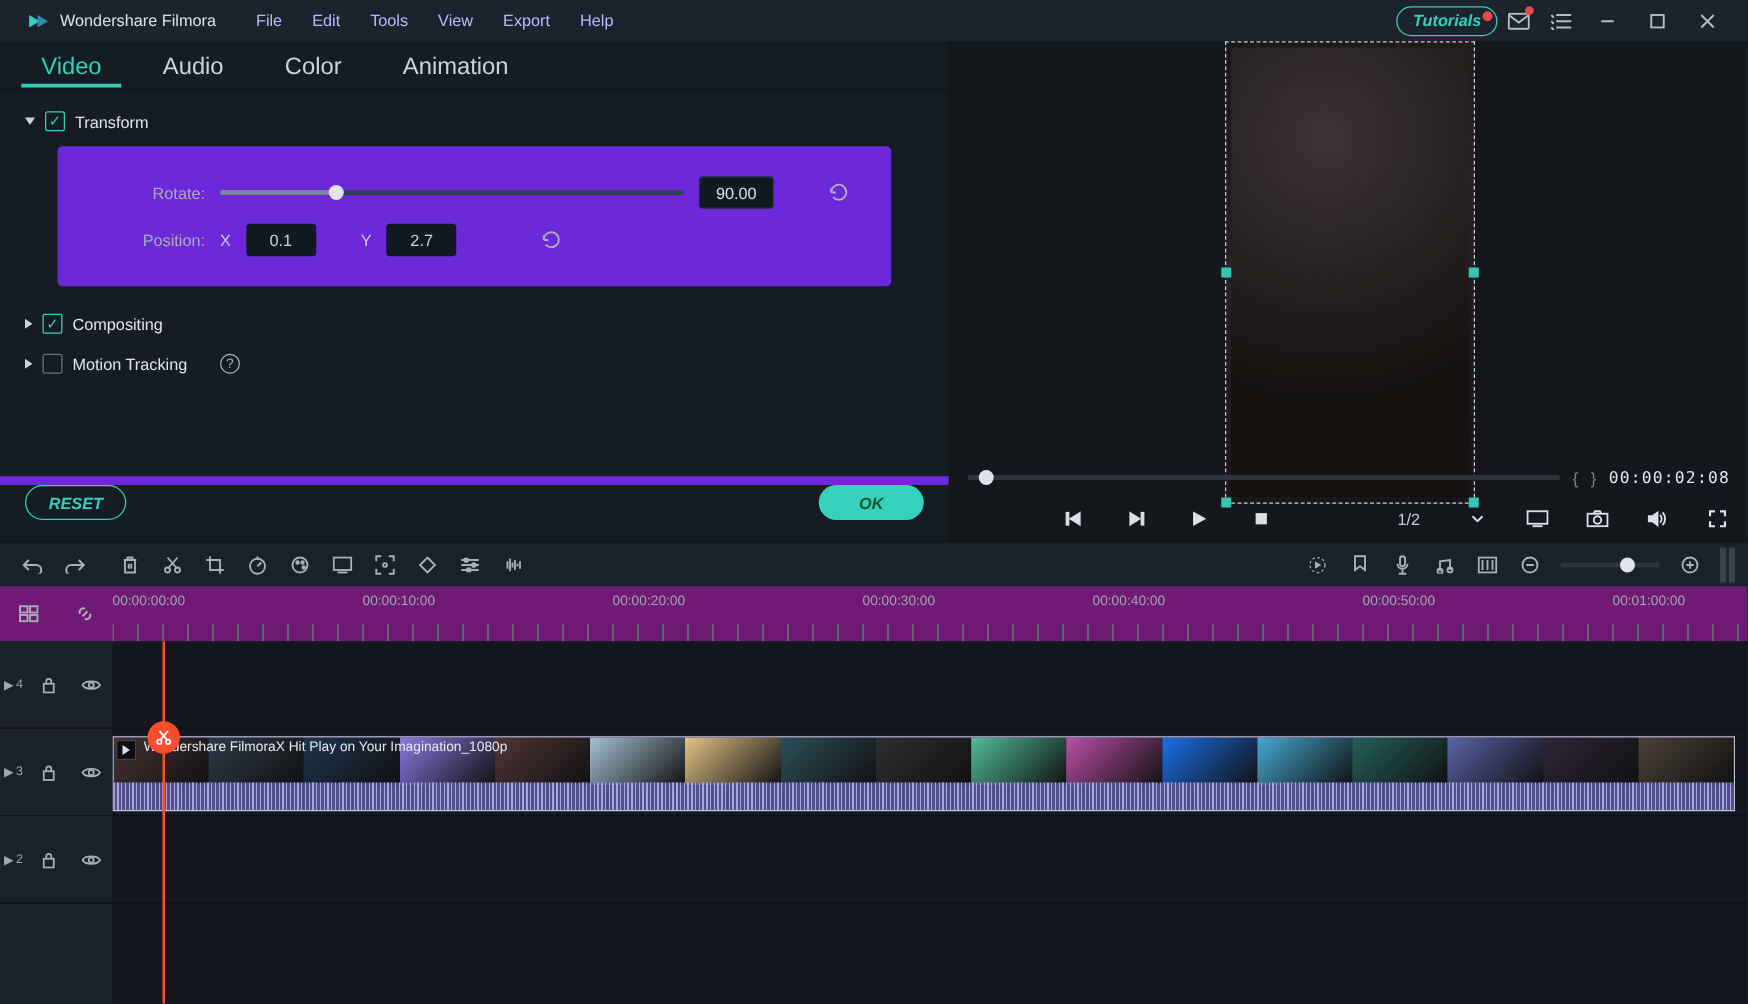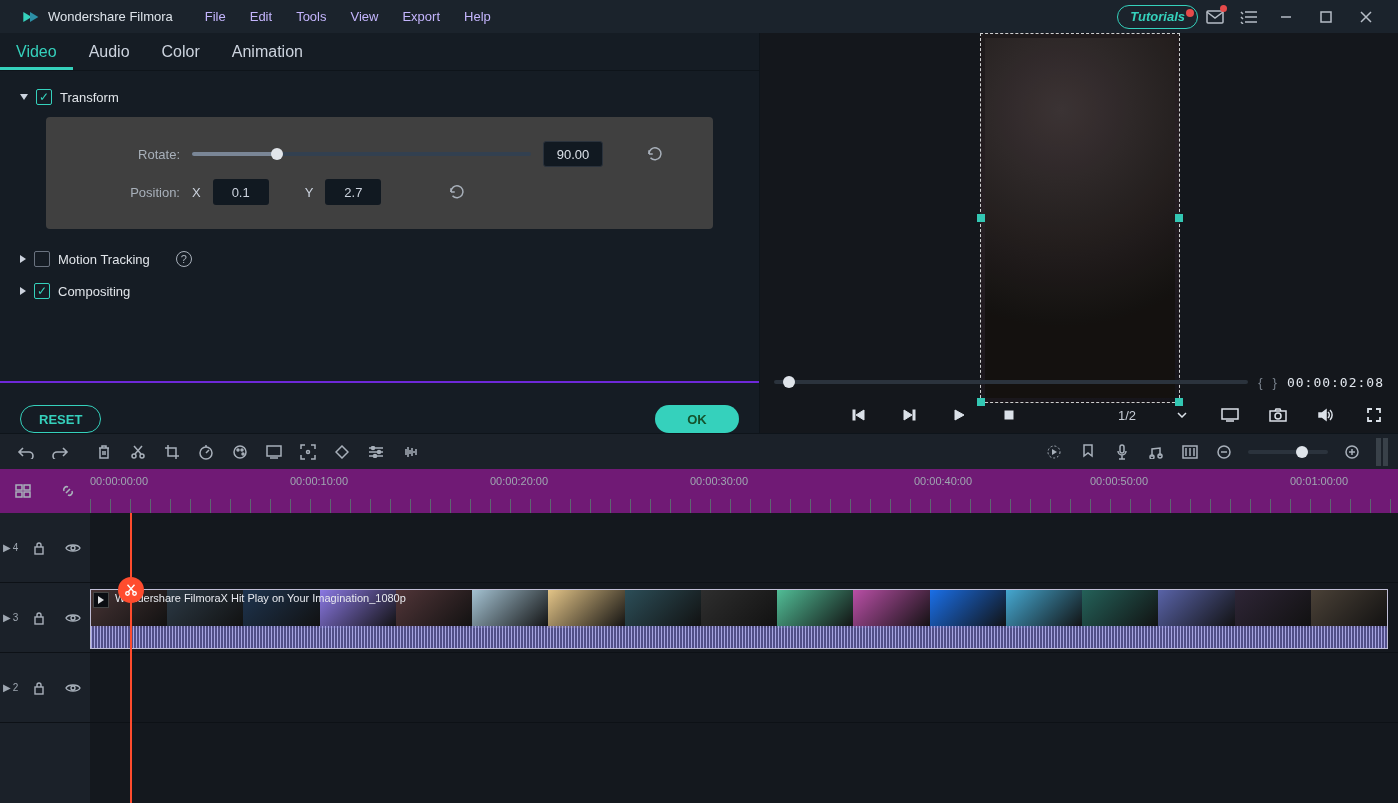--- a/index.html
+++ b/index.html
@@ -14,44 +14,44 @@
   .tutorials-btn { border: 1px solid #35d1bc; color: #35d1bc; border-radius: 14px; height: 24px; padding: 0 12px; display: flex; align-items: center; font-style: italic; font-weight: bold; position: relative; cursor: pointer; }
   .dot-red { width: 8px; height: 8px; background: #e64a4a; border-radius: 50%; position: absolute; top: 3px; right: 3px; }
   .title-icon { width: 34px; height: 33px; display: flex; align-items: center; justify-content: center; position: relative; cursor: pointer; fill:#b6bdc6; stroke:#b6bdc6;}
   .win-btn { width: 40px; height: 33px; display:flex; align-items:center; justify-content:center; color:#b6bdc6; cursor:pointer;}
   .tiny-dot{ width:7px;height:7px;background:#e64a4a;border-radius:50%;position:absolute;top:5px;right:5px;}
   
   .middle { display: flex; height: 400px; }
   
   .props { flex: 1; background: #151c24; border-right:1px solid #0e141a; display:flex; flex-direction:column;}
   .prop-tabs { display: flex; height: 38px; border-bottom:1px solid #0e141a;}
-  .prop-tab { padding: 10px 16px; font-size: 16px; cursor:pointer;}
+  .prop-tab { padding: 10px 16px; font-size: 19px; cursor:pointer;margin-left:17px;}
   .prop-tab.active { color:#35d1bc; border-bottom:3px solid #35d1bc;}
   .scroll-area{flex:1; overflow:auto; padding:10px 20px;}
   .section-hdr{display:flex; align-items:center; gap:8px; padding:8px 0; cursor:pointer;}
   .tri{width:0;height:0;border-left:4px solid transparent;border-right:4px solid transparent;border-top:6px solid #ccd3de;}
   .tri.right{border-top:4px solid transparent;border-bottom:4px solid transparent;border-left:6px solid #ccd3de;border-right:none;}
   .chk{width:16px;height:16px;border:1px solid #35d1bc;border-radius:2px;display:inline-flex;align-items:center;justify-content:center;}
   .chk.on::after{content:'✓';color:#35d1bc;font-size:12px;}
   .chk.off{border-color:#6a7380;}
   .section-label{font-size:13px;color:#e1e5ea;}
-  .section-body{background:#404040;border-radius:4px;padding:18px 44px;margin:4px 26px 14px 26px;}
+  .section-body{background:#6d28d9;border-radius:4px;padding:18px 28px;margin:4px 26px 14px 26px;}
   .row{display:flex;align-items:center;gap:12px;height:38px;}
   .row .lbl{width:90px;text-align:right;color:#a8b0ba;}
   .slider{flex:1;height:4px;background:#324050;border-radius:2px;position:relative;cursor:pointer;}
   .slider .fill{position:absolute;left:0;top:0;bottom:0;background:#7a8696;border-radius:2px;}
   .slider .thumb{position:absolute;top:-4px;width:12px;height:12px;border-radius:50%;background:#e1e5ea;transform:translateX(-50%);}
   .numbox{background:#111921;border:1px solid #2a323c;border-radius:3px;height:26px;width:60px;display:flex;align-items:center;justify-content:center;color:#dbe1e8;}
   .reset-icn{width:28px;display:flex;justify-content:center;cursor:pointer;}
   svg.reset{stroke:#a8b0ba;fill:none;stroke-width:2;}
   .flip-btn{width:30px;height:24px;display:flex;align-items:center;justify-content:center;cursor:pointer;}
   .posfield{background:#111921;border-radius:3px;height:26px;width:56px;display:flex;align-items:center;justify-content:center;}
   .pct{color:#a8b0ba;}
   .help-c{width:16px;height:16px;border:1px solid #a8b0ba;border-radius:50%;display:inline-flex;align-items:center;justify-content:center;font-size:11px;color:#a8b0ba;}
-  .panel-footer{height:52px;display:flex;align-items:flex-end;justify-content:space-between;padding:0 20px;border-top:2px solid #6d28d9;}
+  .panel-footer{height:52px;display:flex;align-items:flex-start;justify-content:space-between;padding:0 20px;border-top:7px solid #6d28d9;font-style:italic;}
   .pill{border-radius:14px;height:28px;padding:0 18px;display:flex;align-items:center;cursor:pointer;font-weight:bold;}
   .pill.reset{border:1px solid #35d1bc;color:#35d1bc;}
   .pill.ok{background:#35d1bc;color:#14532d;width:84px;justify-content:center;margin-left:auto;}
   
   .preview{width:638px;background:#14171c;display:flex;flex-direction:column;}
   .pv-canvas{flex:1;position:relative;display:flex;align-items:center;justify-content:center;}
   .clip-box{position:absolute;left:220px;top:0;width:200px;height:370px;background:linear-gradient(160deg,#1e1a1a 0%,#2a2125 40%,#16141a 100%);border:1px dashed #d9d9d9;opacity:.95;}
   .clip-content{position:absolute; left:4px; top:4px; right:4px; bottom:4px; background:radial-gradient(circle at 40% 20%,#3e3536,#14110f 70%);}
   .handle{width:8px;height:8px;background:#35d1bc;position:absolute;transform:translate(-50%,-50%);}
   .pv-timebar{height:30px;display:flex;align-items:center;padding:0 14px;gap:10px;}
@@ -190,30 +190,30 @@
               <svg class="reset" width="18" height="18" viewBox="0 0 24 24">
                 <path d="M4 12 A8 8 0 1 1 6 17"></path>
                 <path d="M4 12 L4 7 M4 12 L9 12"></path>
               </svg>
             </div>
         </div>
       </div>
 
       <div class="section-hdr">
         <span class="tri right"></span>
+        <span class="chk on"></span>
+        <span class="section-label">Compositing</span>
+      </div>
+
+      <div class="section-hdr">
+        <span class="tri right"></span>
         <span class="chk off"></span>
         <span class="section-label">Motion Tracking</span>
         <span style="width:10px"></span>
         <span class="help-c">?</span>
-      </div>
-
-      <div class="section-hdr">
-        <span class="tri right"></span>
-        <span class="chk on"></span>
-        <span class="section-label">Compositing</span>
       </div>
     </div>
 
     <div class="panel-footer">
       <div class="pill reset">RESET</div>
       <div class="pill ok">OK</div>
     </div>
   </div>
 
   <div class="preview">
@@ -429,21 +429,21 @@
           <path d="M6 10 L10 6 M4 8 A3 3 0 0 1 8 4 M12 8 A3 3 0 0 1 8 12"></path>
         </svg>
       </div>
   </div>
   <div class="tl-ruler">
     <div class="ruler-bg"></div>
     <span class="ruler-lbl" style="left:0px">00:00:00:00</span>
     <span class="ruler-lbl" style="left:200px">00:00:10:00</span>
     <span class="ruler-lbl" style="left:400px">00:00:20:00</span>
     <span class="ruler-lbl" style="left:600px">00:00:30:00</span>
-    <span class="ruler-lbl" style="left:824px">00:00:40:00</span>
+    <span class="ruler-lbl" style="left:784px">00:00:40:00</span>
     <span class="ruler-lbl" style="left:1000px">00:00:50:00</span>
     <span class="ruler-lbl" style="left:1200px">00:01:00:00</span>
   </div>
 </div>
 
 <div class="tracks">
   <div class="tracks-left">
     <div class="track-hdr">
       <span class="tlabel">▶<span>4</span></span>
       <span class="ic">

